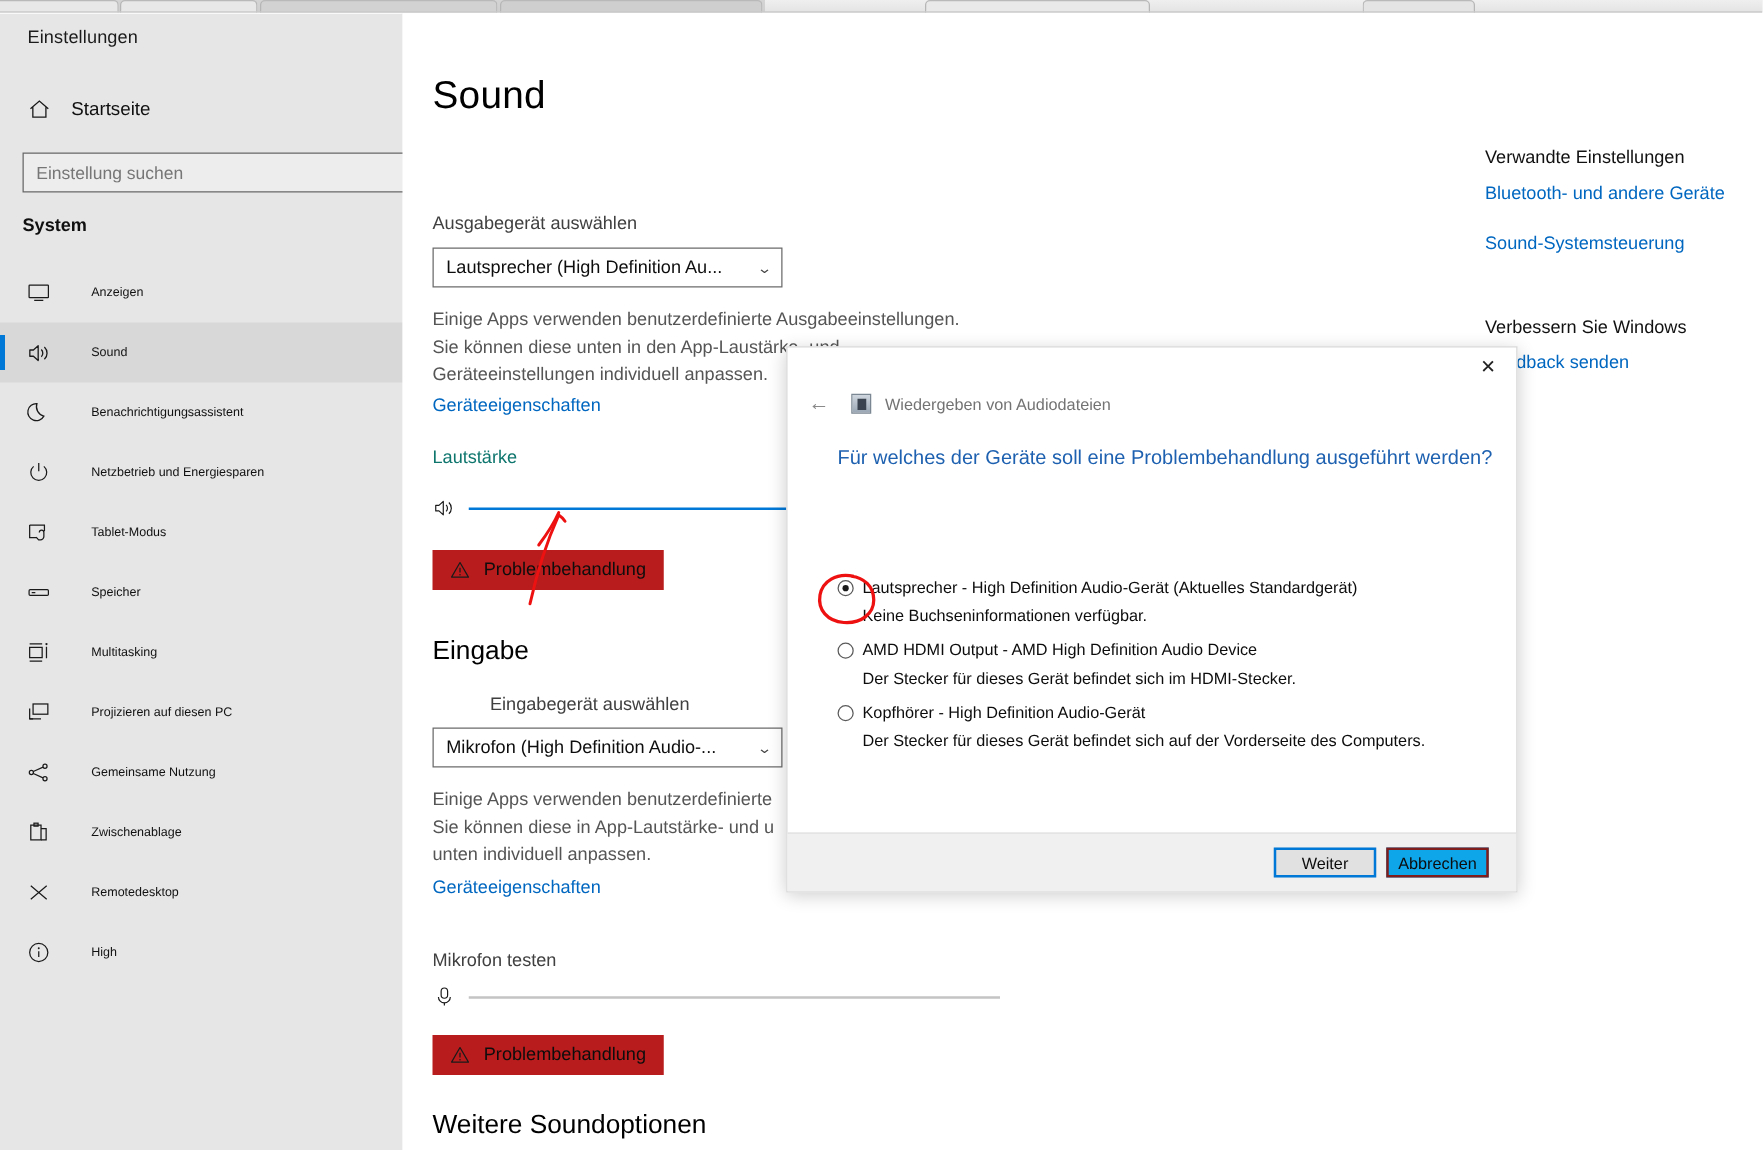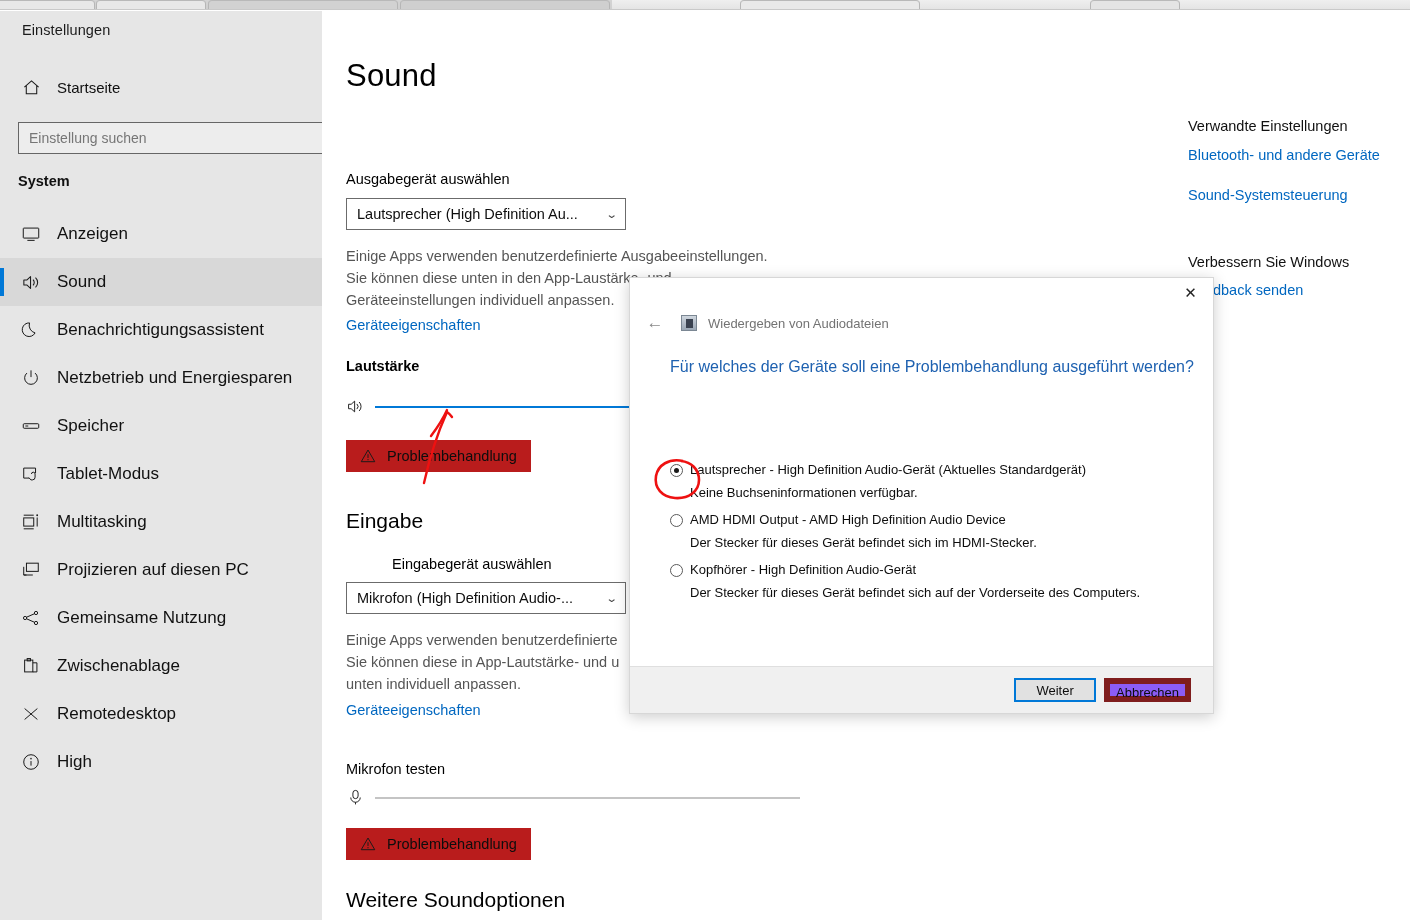--- a/index.html
+++ b/index.html
@@ -128,44 +128,44 @@
     content: "";
     position: absolute; left: 0; top: 10px;
     width: 4px; height: 28px;
     background: #0078d7;
   }
   .nav-item .ic {
     width: 46px; margin-left: 8px;
     display: flex; justify-content: center; align-items: center;
   }
   .nav-item .lb {
-    font-size: 17px; color: #111111; margin-left: 3px;
+    font-size: 10px; color: #111111; margin-left: 19px;
     white-space: nowrap;
   }
 
   
   .content {
     position: absolute; left: 322px; top: 0;
     width: 1088px; height: 909px;
     background: #ffffff;
     overflow: hidden;
   }
   .page-title {
     position: absolute; left: 24px; top: 47px;
     font-size: 31px; font-weight: 300; color: #000000;
     letter-spacing: 0.2px;
   }
 
   .lbl-sub {
     position: absolute;
-    font-size: 14.5px; color: #000000;
+    font-size: 14.5px; color: #404040;
   }
   .lbl-bold {
     position: absolute;
-    font-size: 14.5px; color: #000000; font-weight: bold;
+    font-size: 14.5px; color: #0f766e; font-weight: normal;
   }
   .desc {
     position: absolute;
     font-size: 14.5px; color: #555555; line-height: 22px;
   }
   .link {
     position: absolute;
     font-size: 14.5px; color: #0067c0; cursor: default;
   }
 
@@ -279,22 +279,22 @@
     width: 583px; height: 47px;
     background: #f0f0f0;
     border-top: 1px solid #dfdfdf;
     display: flex; align-items: center; justify-content: flex-end;
     padding-right: 22px;
   }
   .dlg-btn {
     height: 24px; min-width: 82px;
     font-family: "Liberation Sans", sans-serif;
     font-size: 13px; color: #0d0d0d;
-    background: #8b5cf6;
-    border: 6px solid #7f1d1d;
+    background: #0ea5e9;
+    border: 2px solid #7f1d1d;
     margin-left: 8px;
     cursor: default;
   }
   .dlg-btn.primary {
     background: #e1e1e1;
     border: 2px solid #0078d7;
   }
 
   
   .annot { position: absolute; left: 0; top: 0; width: 1410px; height: 920px; pointer-events: none; }
@@ -391,36 +391,36 @@
                 <path d="M6.5 5.6 a7 7 0 1 0 9 0" fill="none" stroke="#1a1a1a" stroke-width="1.1"></path>
                 <line x1="11" y1="2.6" x2="11" y2="10" stroke="#1a1a1a" stroke-width="1.1"></line>
               </svg>
           </span>
           <span class="lb">Netzbetrieb und Energiesparen</span>
         </div>
 
         <div class="nav-item">
           <span class="ic">
             <svg width="20" height="20" viewBox="0 0 22 22">
-                <rect x="2.5" y="8.5" width="17" height="5" rx="1" fill="none" stroke="#1a1a1a" stroke-width="1.1"></rect>
-                <line x1="4.8" y1="11" x2="8" y2="11" stroke="#1a1a1a" stroke-width="1.1"></line>
-              </svg>
-          </span>
-          <span class="lb">Speicher</span>
-        </div>
-
-        <div class="nav-item">
-          <span class="ic">
-            <svg width="20" height="20" viewBox="0 0 22 22">
                 <path d="M3 4.5 H16 V10" fill="none" stroke="#1a1a1a" stroke-width="1.1"></path>
                 <path d="M3 4.5 V15.5 H9" fill="none" stroke="#1a1a1a" stroke-width="1.1"></path>
                 <path d="M11.5 11 a2 2 0 0 1 4 0 v3.5 a3 3 0 0 1 -3 3 h-1.6 l-2.2 -2.4" fill="none" stroke="#1a1a1a" stroke-width="1.1"></path>
               </svg>
           </span>
           <span class="lb">Tablet-Modus</span>
+        </div>
+
+        <div class="nav-item">
+          <span class="ic">
+            <svg width="20" height="20" viewBox="0 0 22 22">
+                <rect x="2.5" y="8.5" width="17" height="5" rx="1" fill="none" stroke="#1a1a1a" stroke-width="1.1"></rect>
+                <line x1="4.8" y1="11" x2="8" y2="11" stroke="#1a1a1a" stroke-width="1.1"></line>
+              </svg>
+          </span>
+          <span class="lb">Speicher</span>
         </div>
 
         <div class="nav-item">
           <span class="ic">
             <svg width="20" height="20" viewBox="0 0 22 22">
                 <rect x="3" y="6.5" width="11" height="9" fill="none" stroke="#1a1a1a" stroke-width="1.1"></rect>
                 <line x1="3" y1="3.5" x2="14" y2="3.5" stroke="#1a1a1a" stroke-width="1.1"></line>
                 <line x1="3" y1="18.5" x2="14" y2="18.5" stroke="#1a1a1a" stroke-width="1.1"></line>
                 <line x1="17.8" y1="6" x2="17.8" y2="16" stroke="#1a1a1a" stroke-width="1.1"></line>
                 <circle cx="17.8" cy="3.6" r="1" fill="#1a1a1a"></circle>

